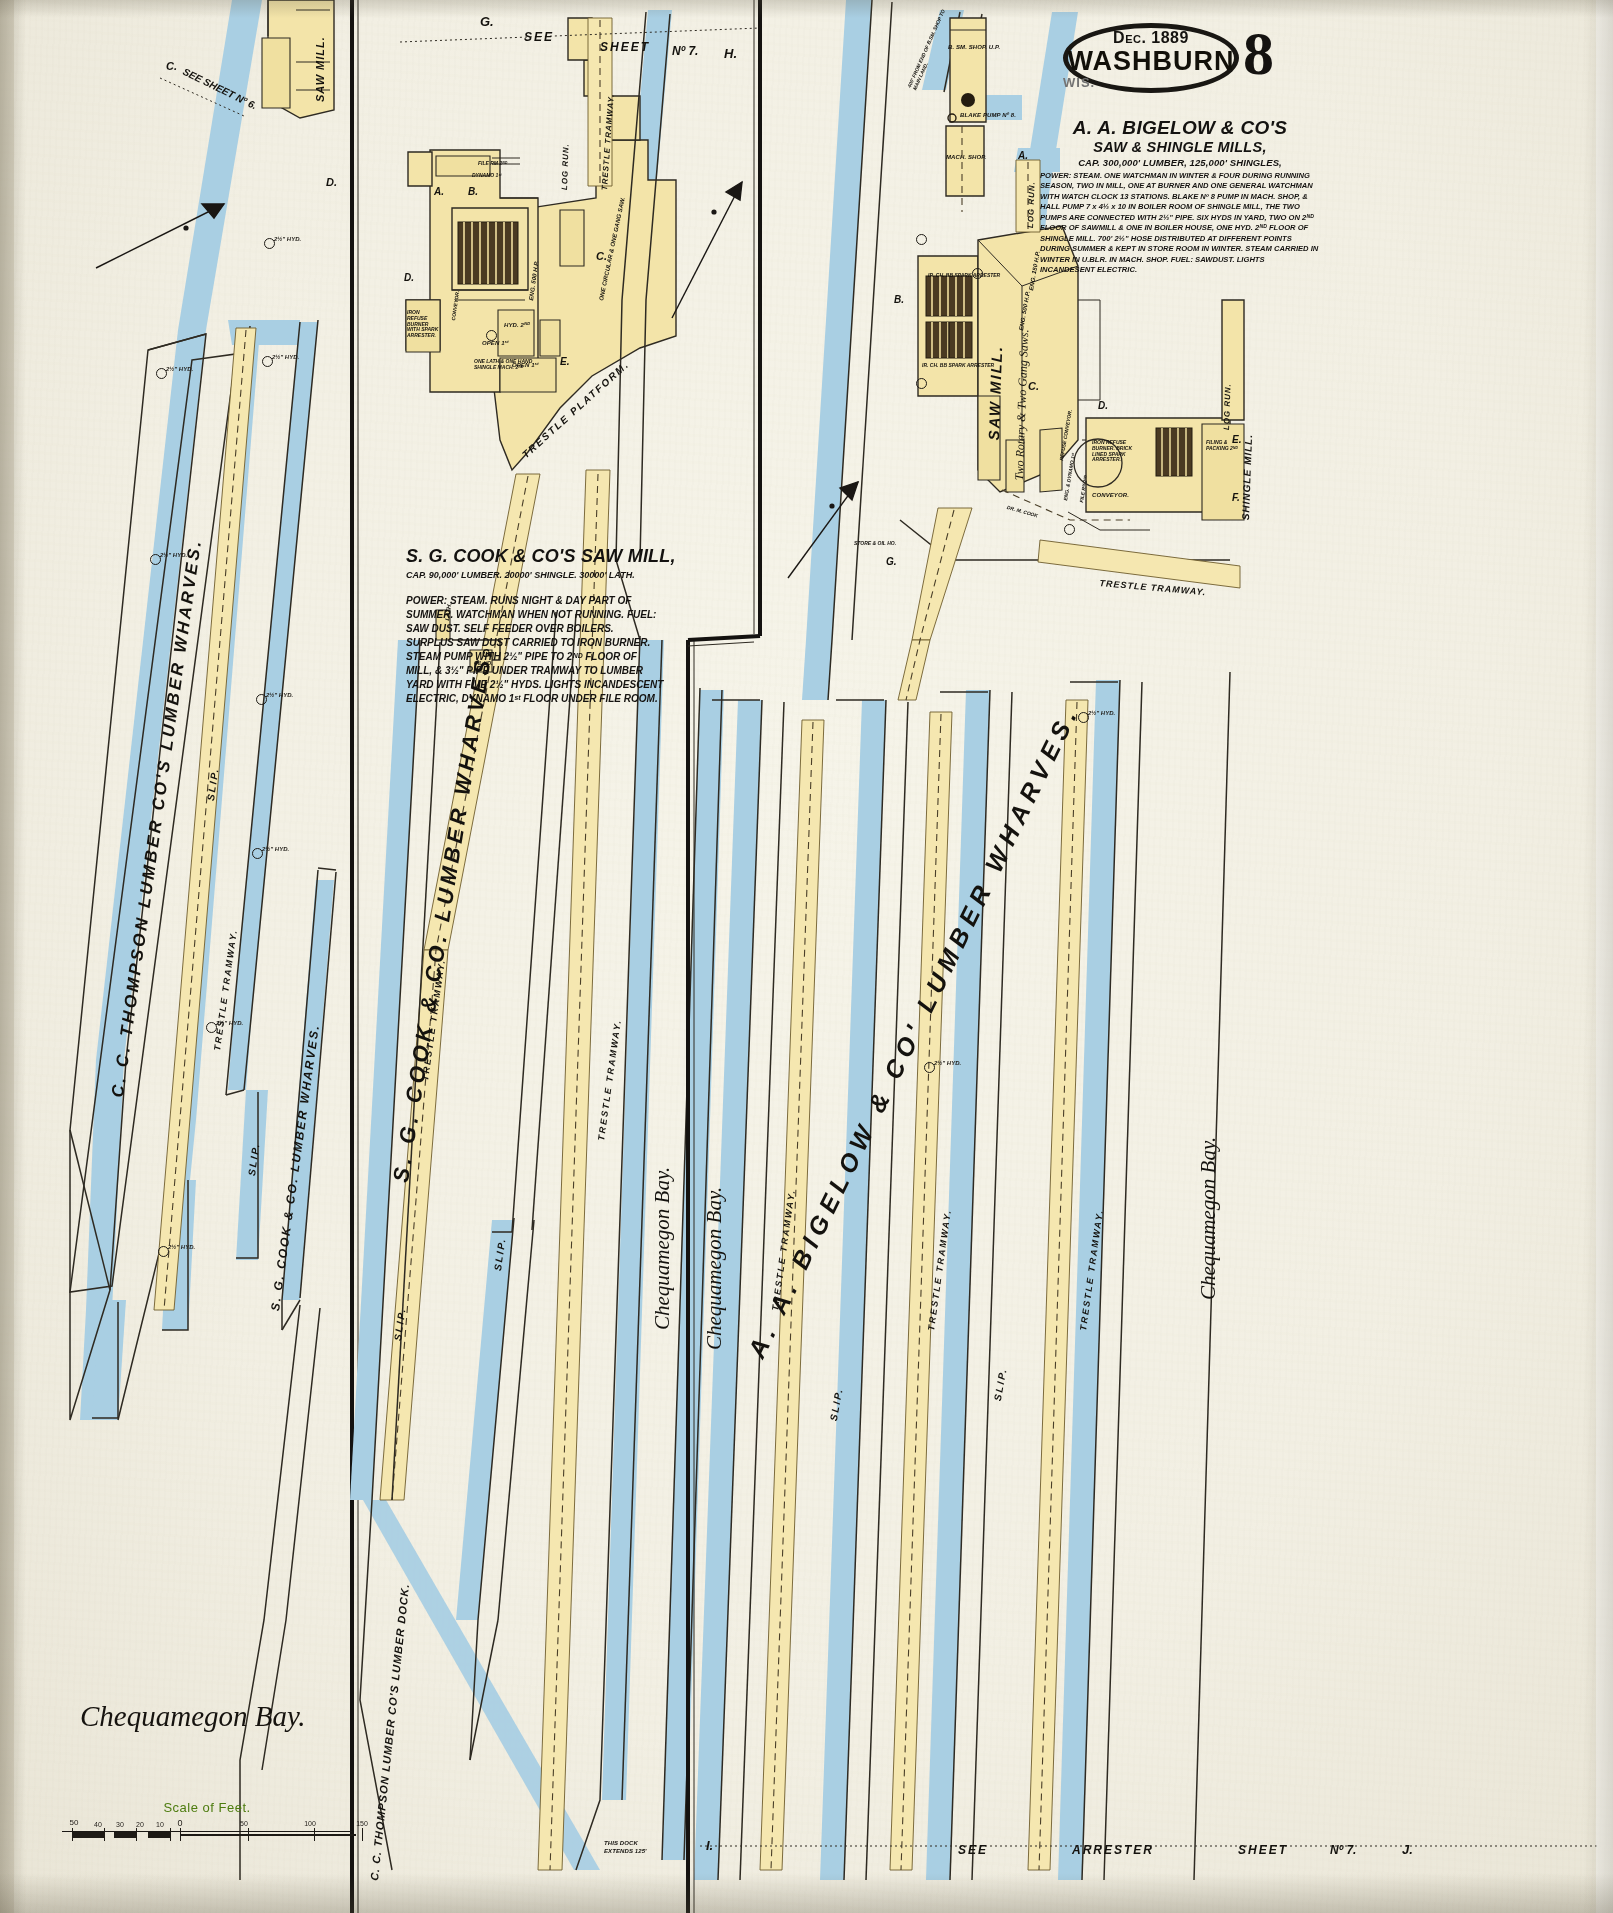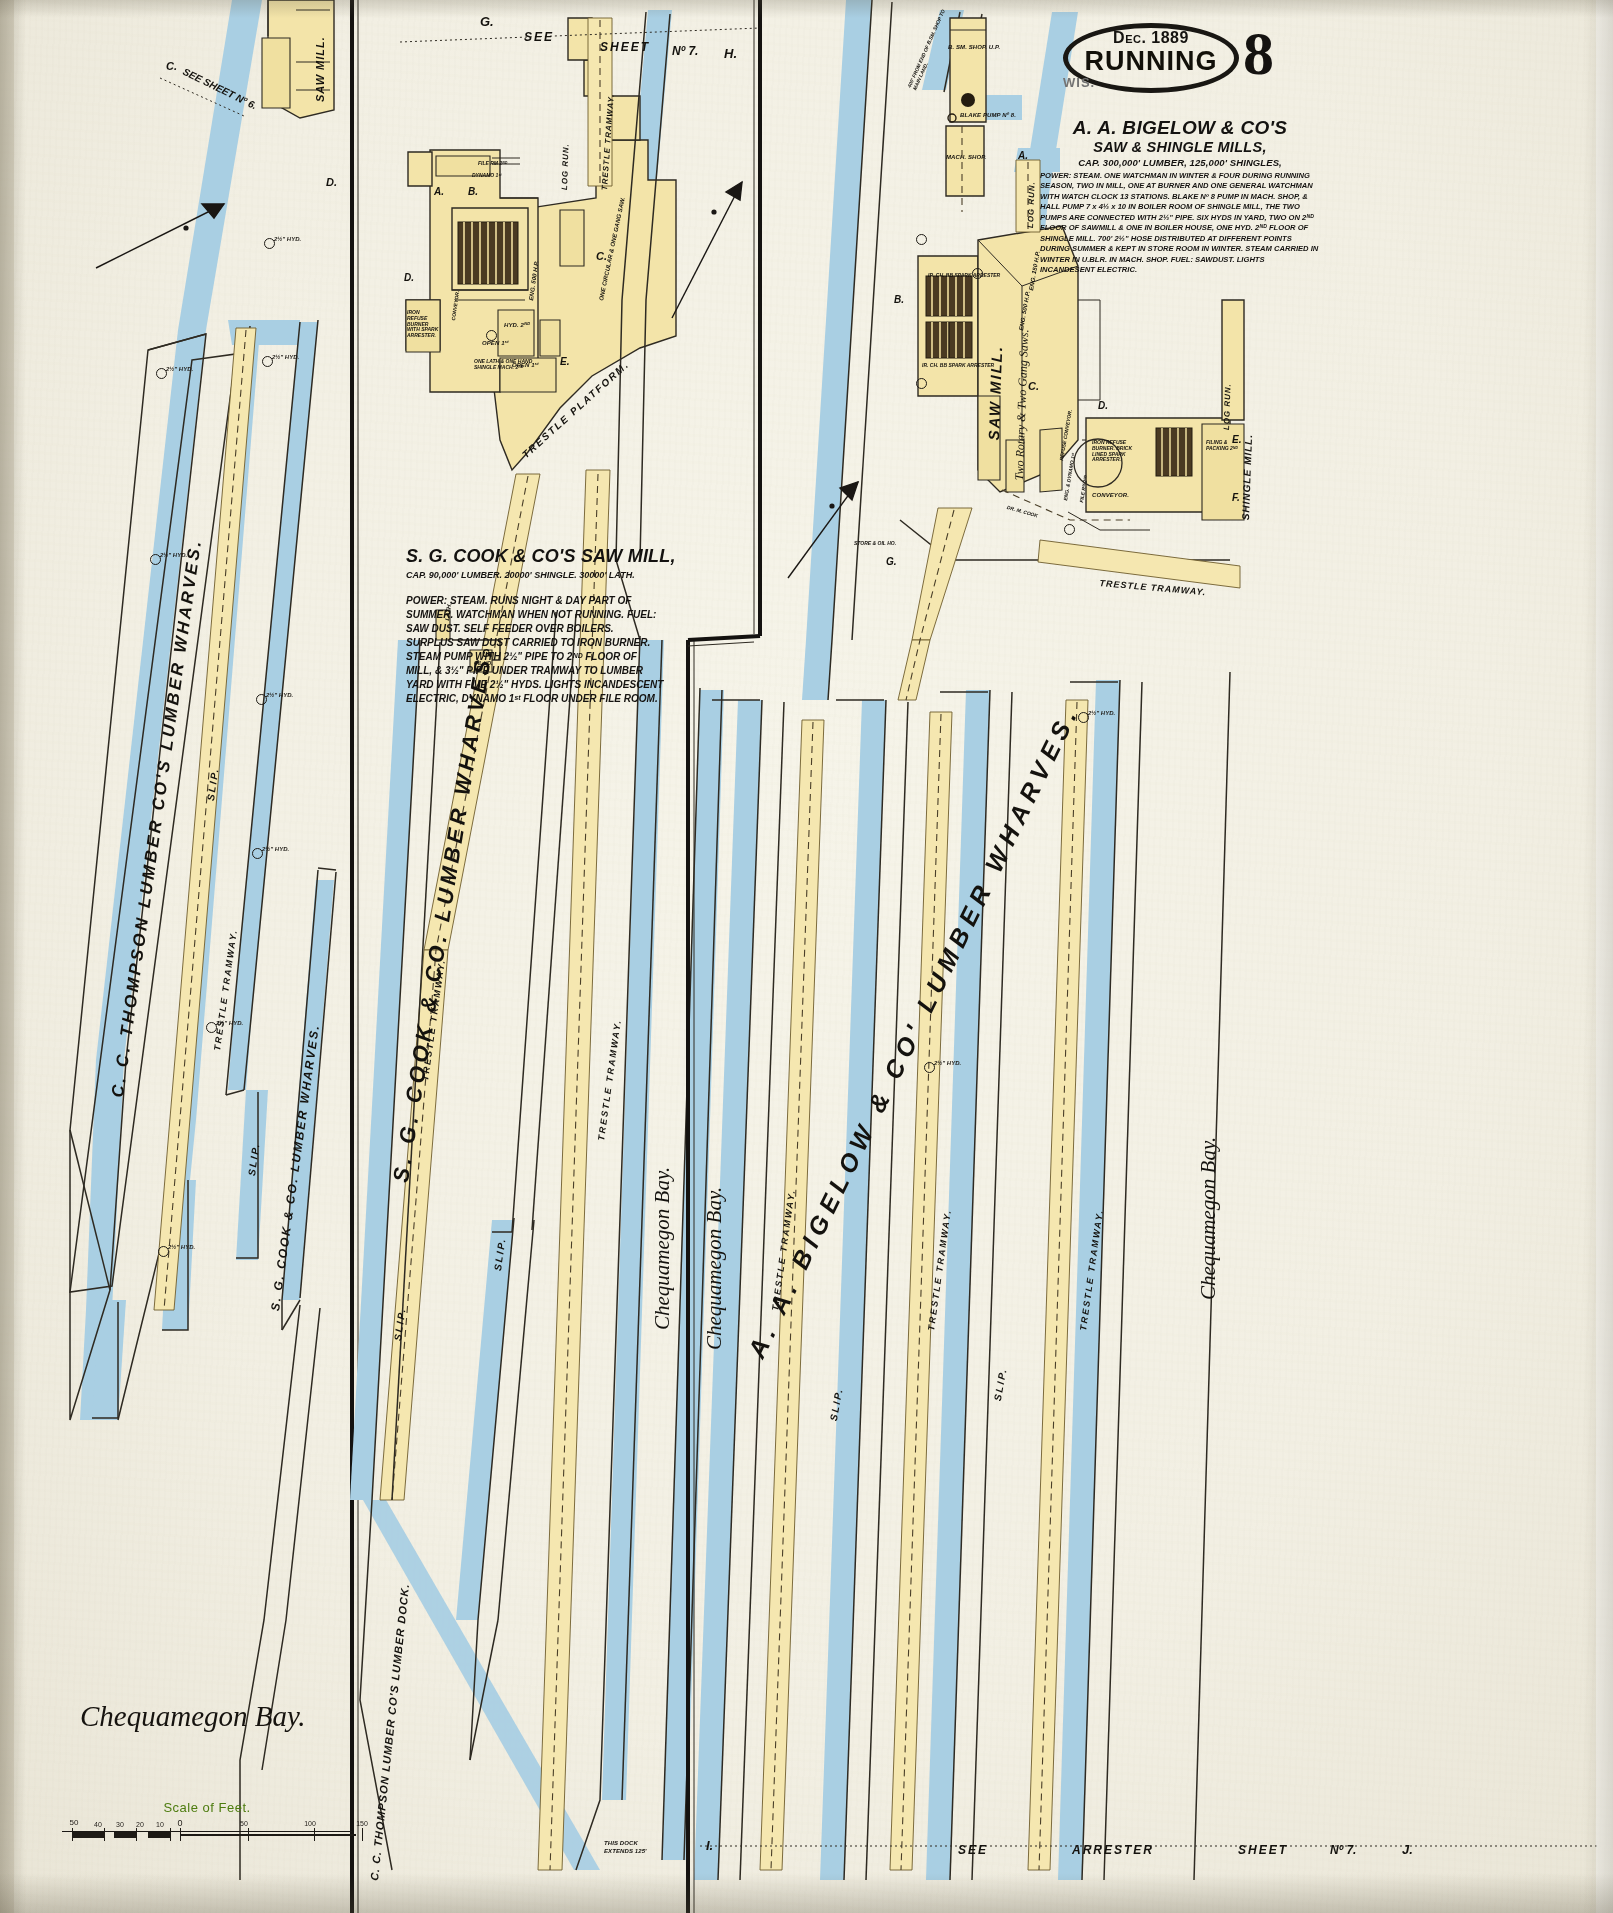--- a/index.html
+++ b/index.html
@@ -369,21 +369,21 @@
       <circle cx="832" cy="506" r="2.6" fill="#1a1714" stroke="none"></circle>
     </g>
 
     <rect x="0" y="0" width="14" height="1913" fill="#cfc9b4" opacity=".55"></rect>
     <rect x="1596" y="0" width="17" height="1913" fill="#ffffff" opacity=".5"></rect>
   </svg>
 
   <div id="cartouche">
     <div id="cart-oval"></div>
     <div id="cart-date">Dec. 1889</div>
-    <div id="cart-city">RUNNING</div>
+    <div id="cart-city">WASHBURN</div>
     <div id="cart-state">WIS.</div>
   </div>
   <div id="page-num">8</div>
 
   <div id="bigelow-block">
     <div class="t1">A. A. BIGELOW &amp; CO'S</div>
     <div class="t2">SAW &amp; SHINGLE MILLS,</div>
     <div class="t3">CAP. 300,000' LUMBER, 125,000' SHINGLES,</div>
     <div class="body">POWER: STEAM. ONE WATCHMAN IN WINTER &amp; FOUR DURING RUNNING SEASON, TWO IN MILL, ONE AT BURNER AND ONE GENERAL WATCHMAN WITH WATCH CLOCK 13 STATIONS. BLAKE Nº 8 PUMP IN MACH. SHOP, &amp; HALL PUMP 7 x 4½ x 10 IN BOILER ROOM OF SHINGLE MILL, THE TWO PUMPS ARE CONNECTED WITH 2½" PIPE. SIX HYDS IN YARD, TWO ON 2ᴺᴰ FLOOR OF SAWMILL &amp; ONE IN BOILER HOUSE, ONE HYD. 2ᴺᴰ FLOOR OF SHINGLE MILL. 700' 2½" HOSE DISTRIBUTED AT DIFFERENT POINTS DURING SUMMER &amp; KEPT IN STORE ROOM IN WINTER. STEAM CARRIED IN WINTER IN U.BLR. IN MACH. SHOP. FUEL: SAWDUST. LIGHTS INCANDESENT ELECTRIC.</div>
   </div>

